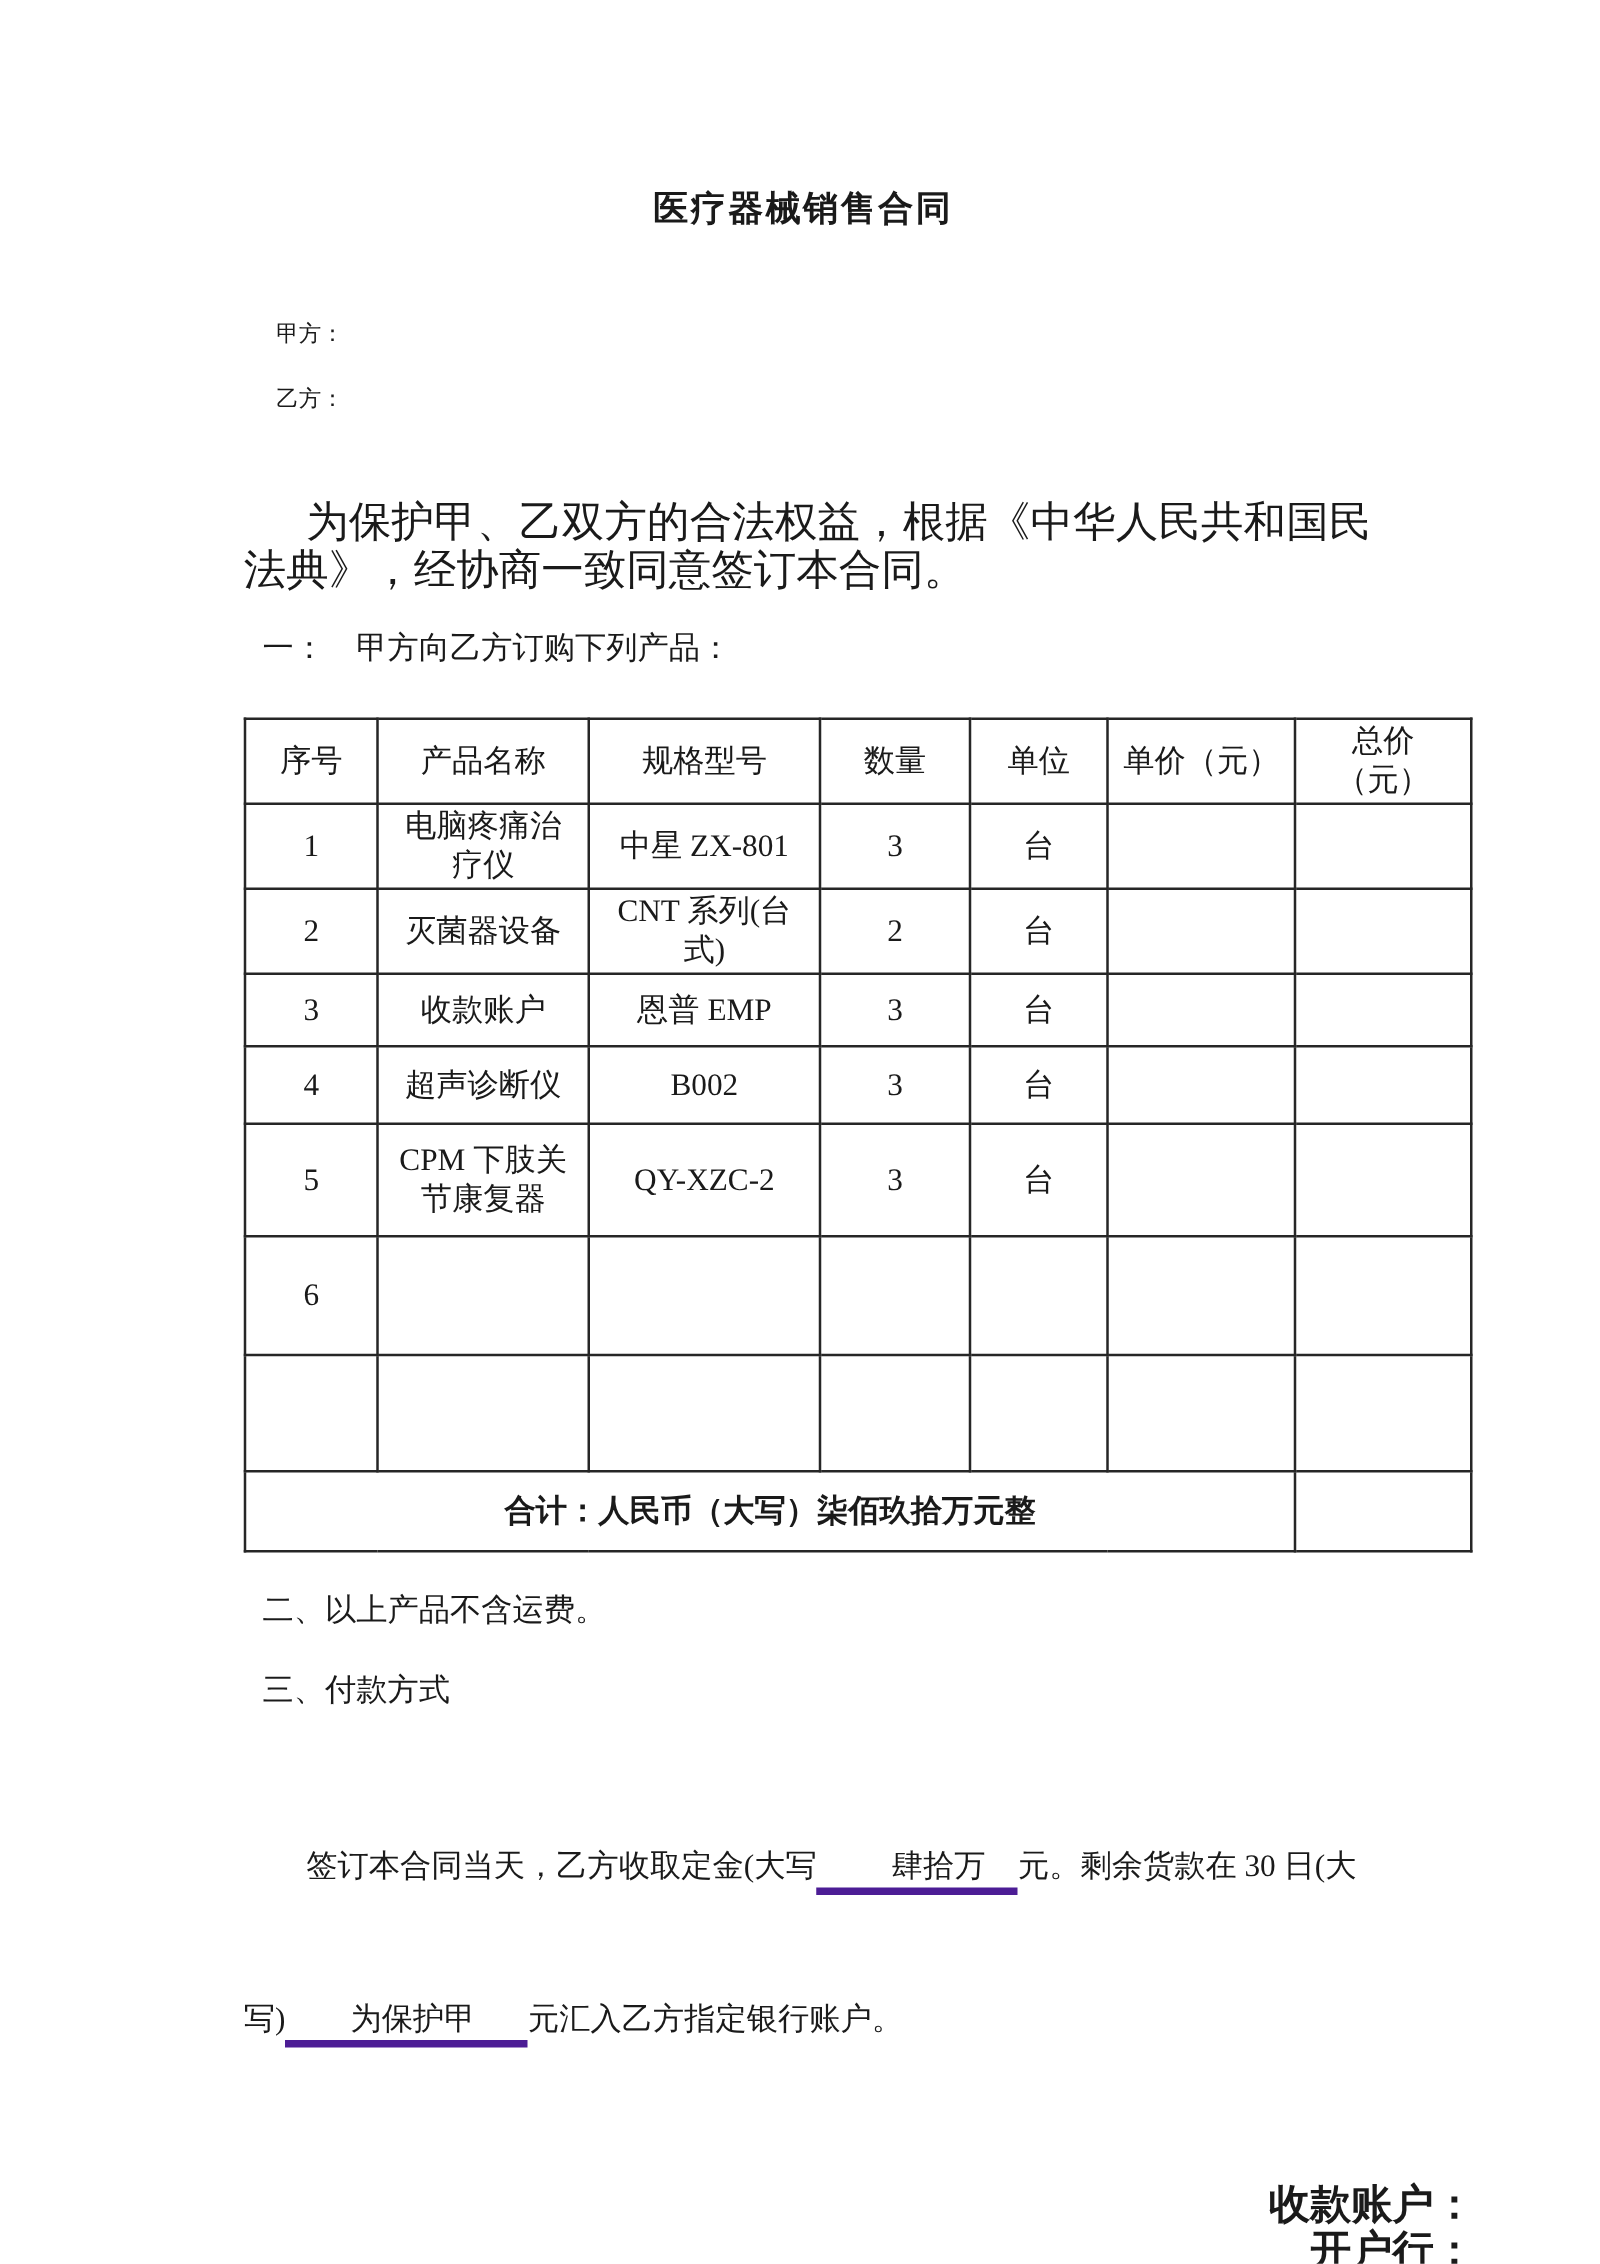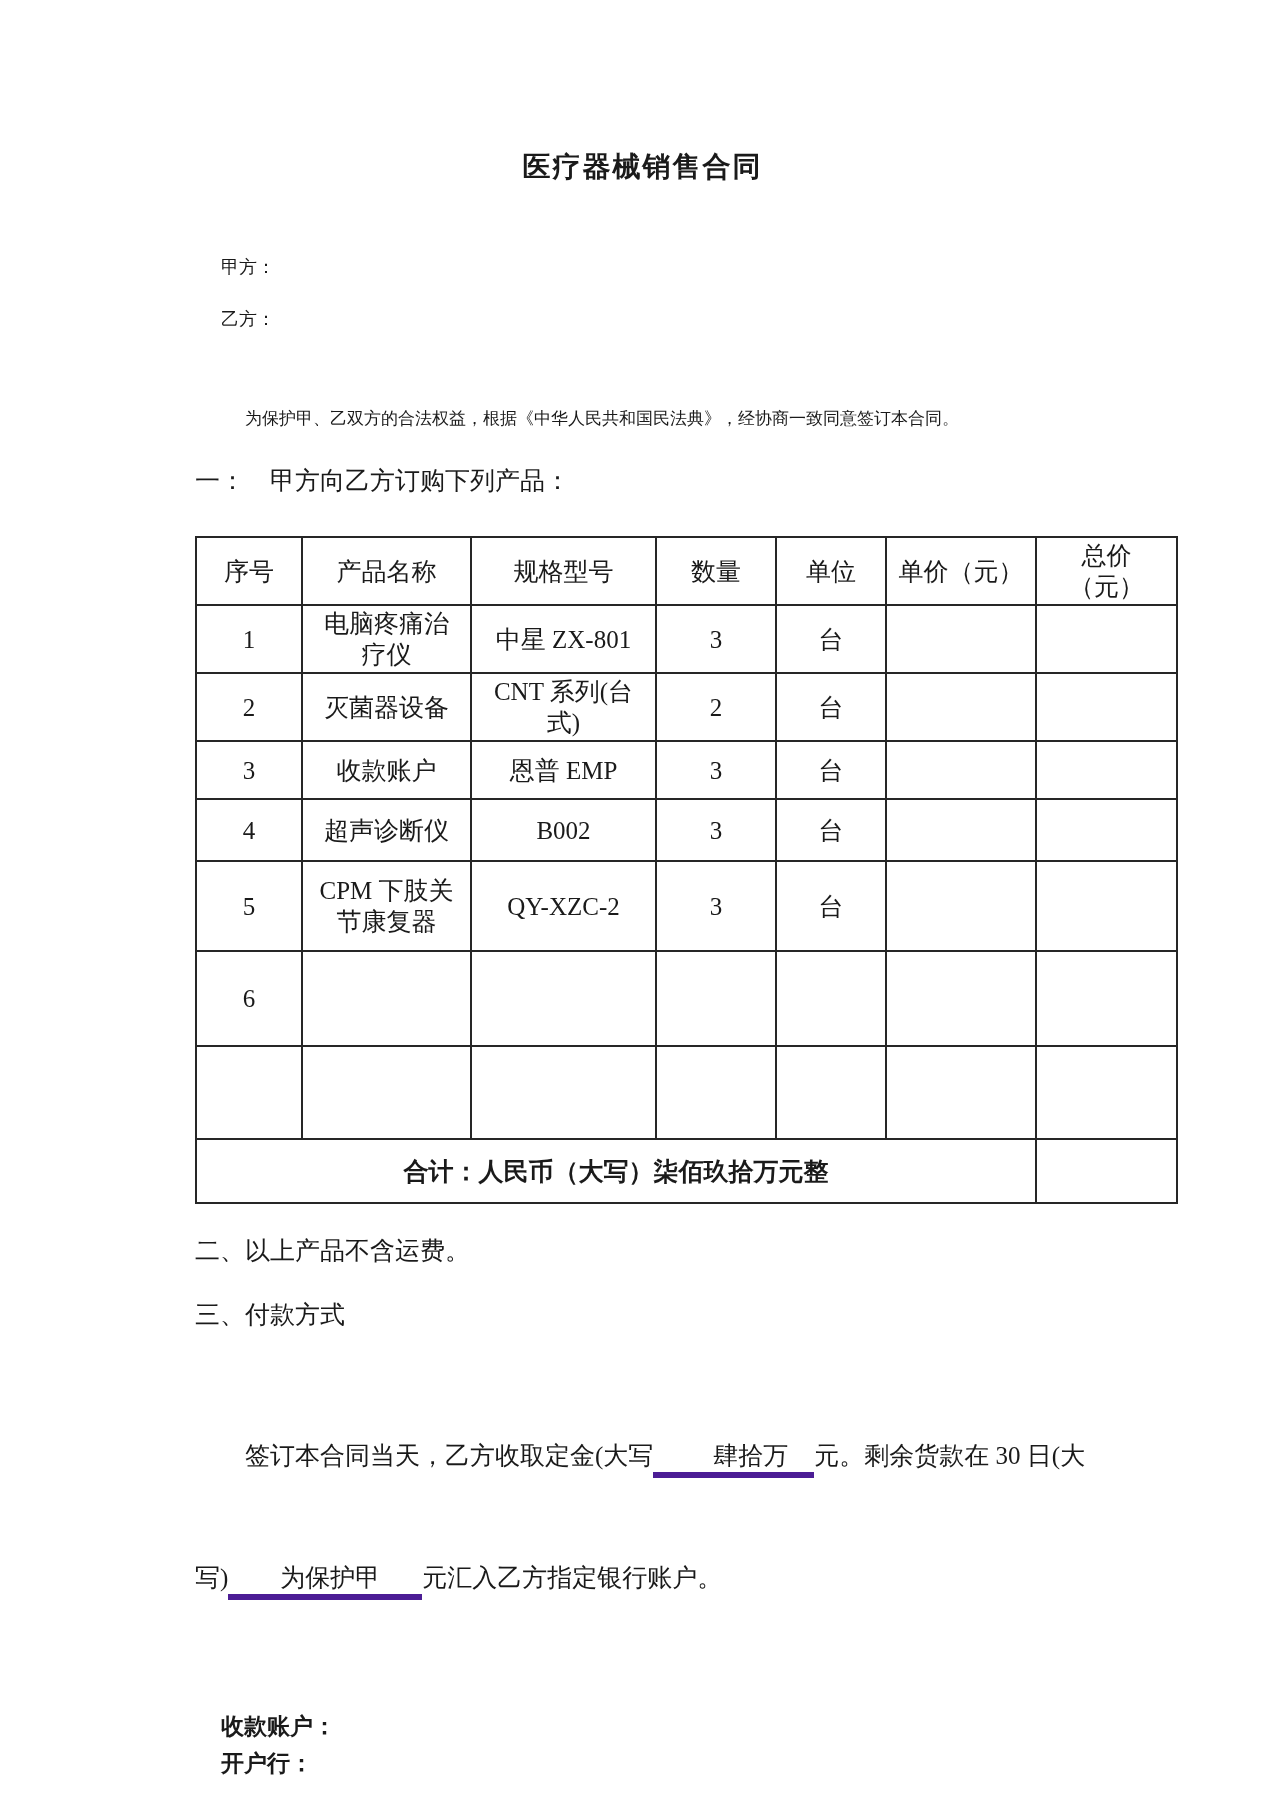--- a/index.html
+++ b/index.html
@@ -15,27 +15,27 @@
     width:895px;
     text-align:center;
     font-size:28px;
     font-weight:bold;
     letter-spacing:2px;
     margin:0 0 66px 0;
   }
   .party{font-size:18px;line-height:30px;padding-left:26px;margin-bottom:22px;white-space:pre-wrap;}
   .intro{
     width:902px;
-    font-size:17px;line-height:38px;
+    font-size:34px;line-height:38px;
     text-indent:50px;
     margin:66px 0 0 0;
     white-space:normal;
     text-align:justify;
   }
-  .sec{font-size:25px;line-height:30px;white-space:pre-wrap;}
+  .sec{font-size:25px;line-height:30px;white-space:pre-wrap;margin-left:15px;}
   .sec1{margin-top:28px;}
   .products{
     border-collapse:collapse;
     table-layout:fixed;
     width:981px;
     margin-top:40px;
   }
   .products th,.products td{
     border:2px solid #262626;
     font-size:25px;
@@ -53,21 +53,21 @@
   .pay{width:930px;font-size:25px;line-height:40px;margin-top:26px;white-space:pre-wrap;}
   .pay .indent{text-indent:50px;}
   .blank{
     display:inline-block;
     border-bottom:6px solid #4c1d95;
     line-height:30px;
   }
   .blank1{padding:0 26px 1px 10px;}
   .blank2{padding:0 42px 1px 52px;}
   .accounts{margin-top:28px;padding-left:26px;}
-  .accounts div{font-size:23px;font-weight:bold;line-height:37px;white-space:pre-wrap;}
+  .accounts div{font-size:33px;font-weight:bold;line-height:37px;white-space:pre-wrap;text-align:right;}
 </style>
 </head>
 <body>
 
 <div class="page">
 
   <h1 class="title">医疗器械销售合同</h1>
 
   <div class="party">甲方：</div>
   <div class="party">乙方：</div>

